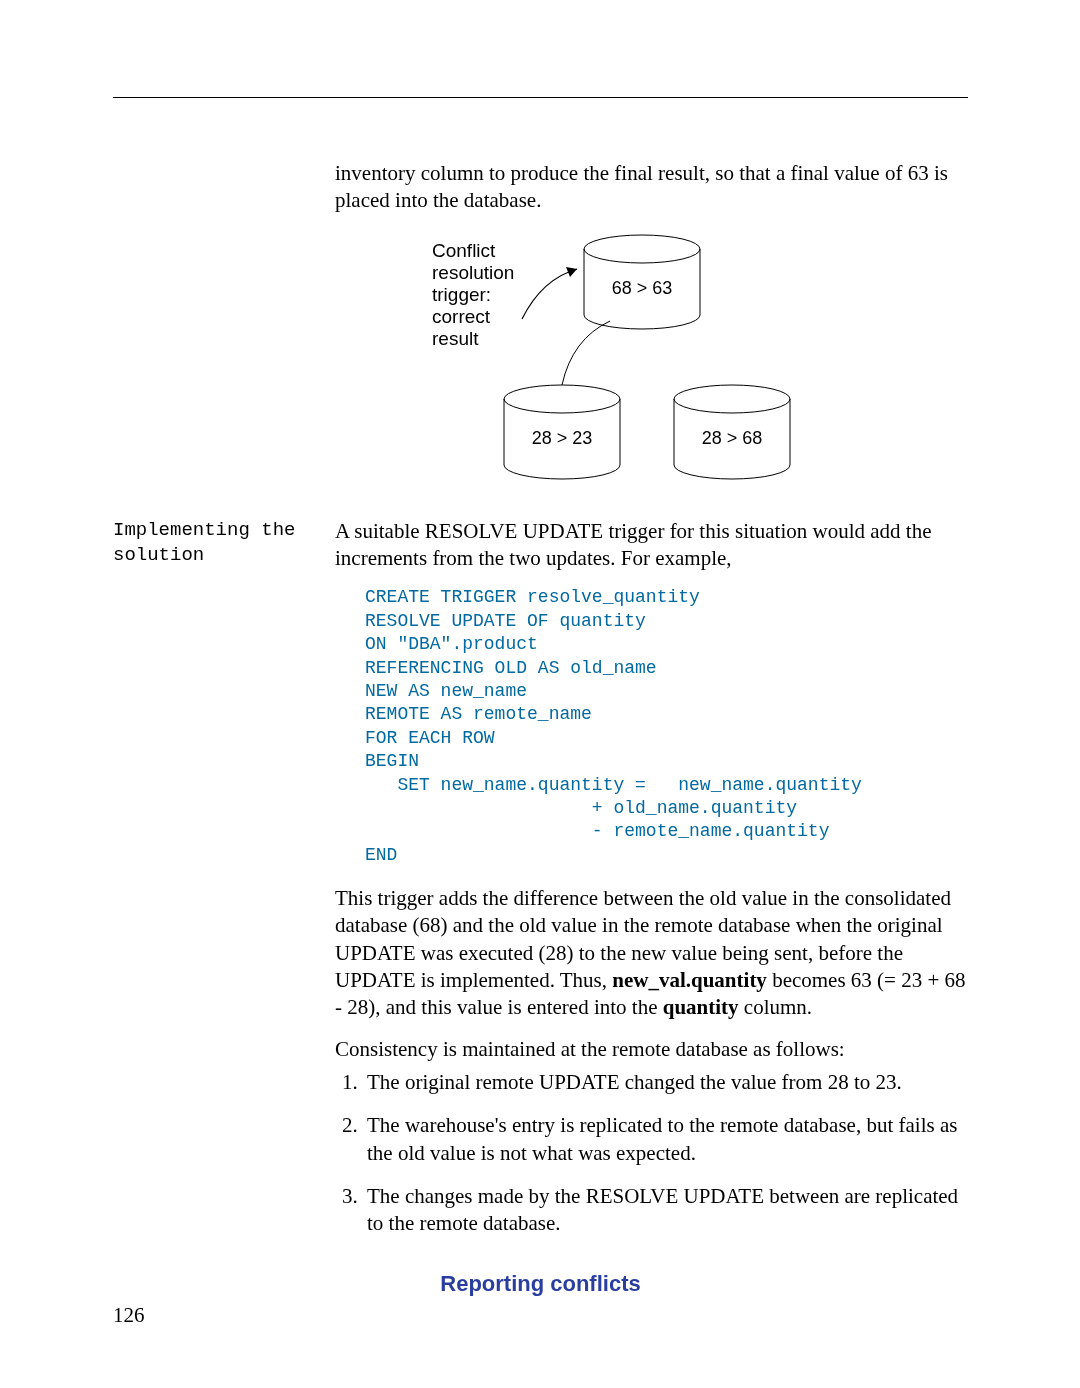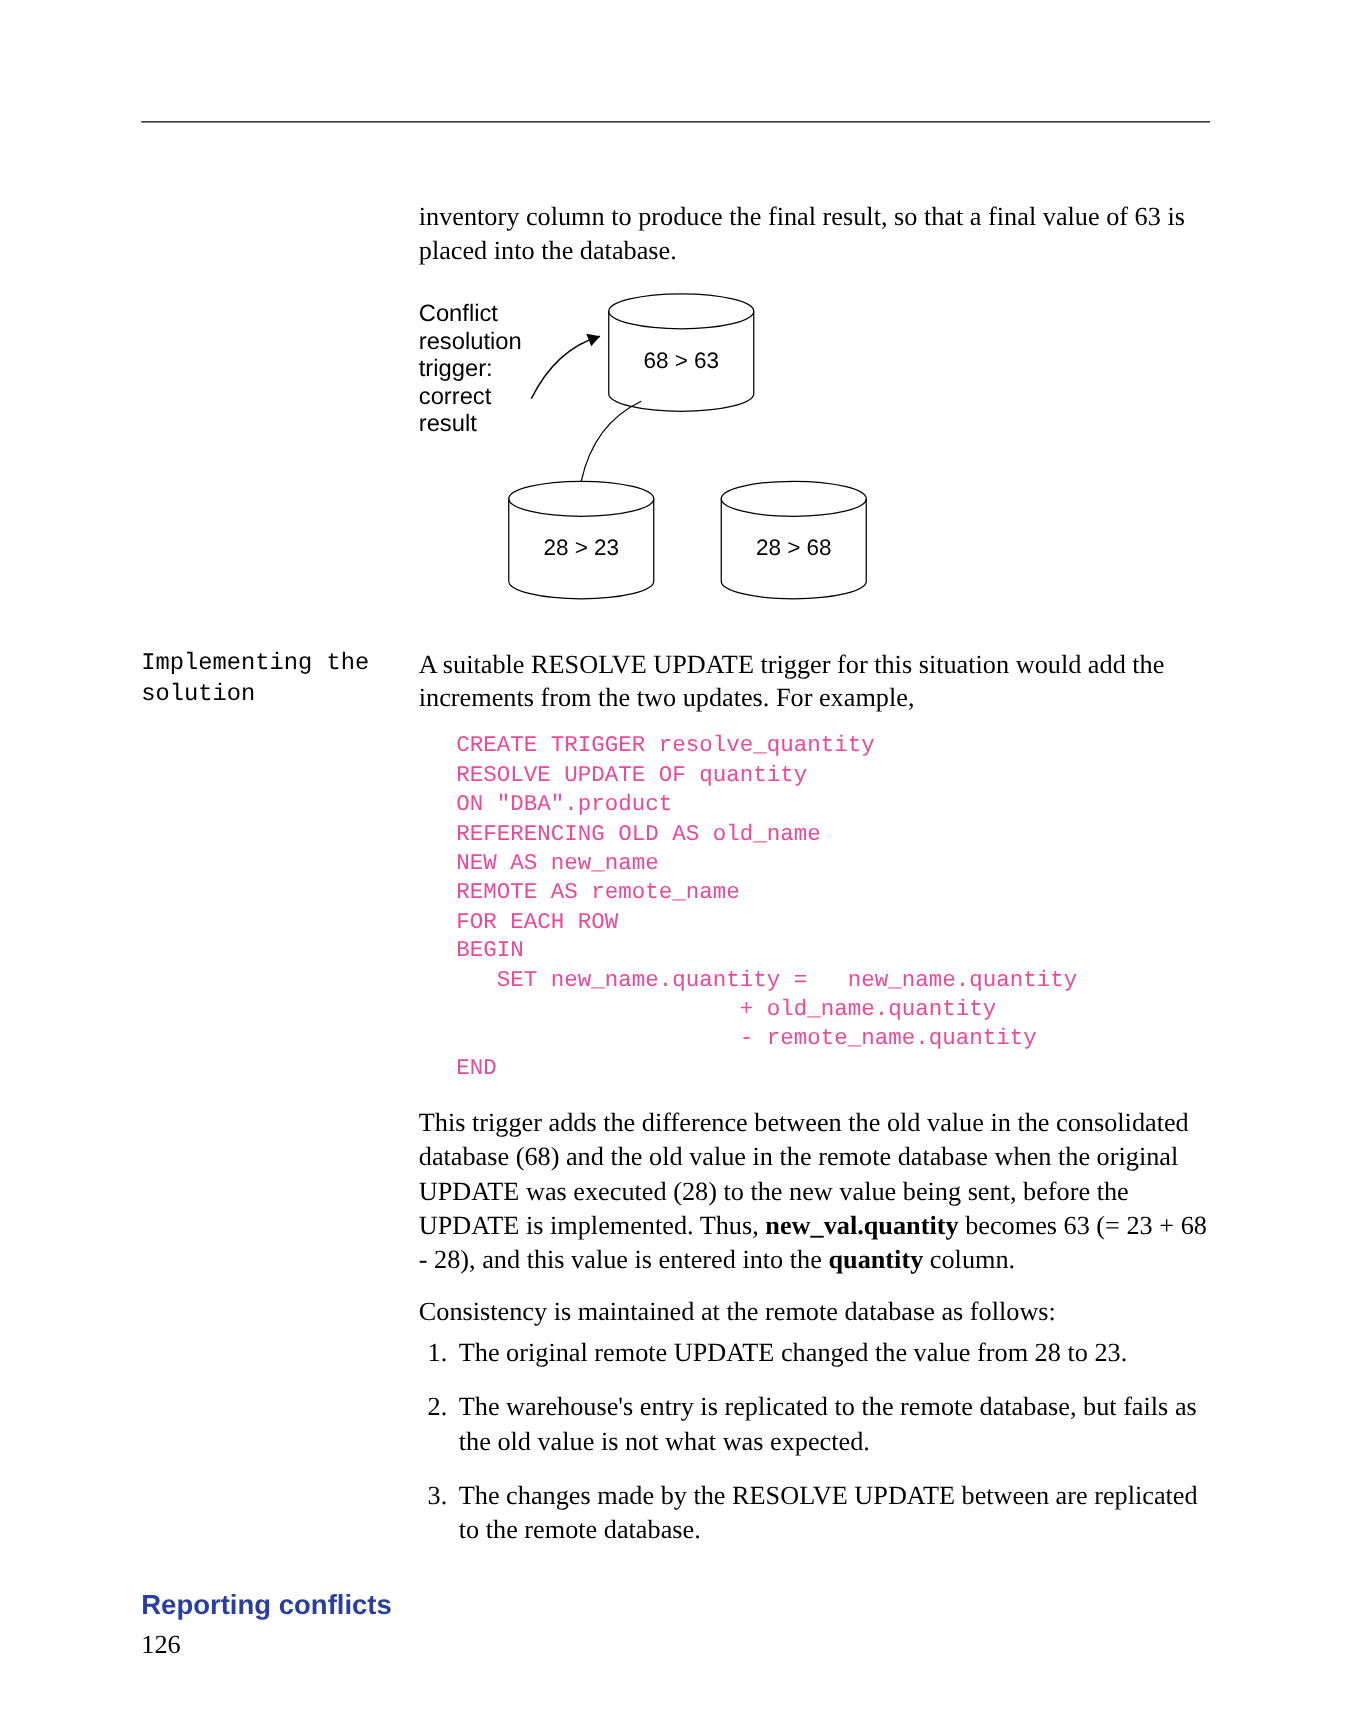--- a/index.html
+++ b/index.html
@@ -46,43 +46,45 @@
   }
   .maincol {
     flex: 1 1 auto;
     font-size: 21px;
     line-height: 1.30;
   }
   .maincol p { margin: 0 0 14px 0; }
   .maincol p.tight { margin-bottom: 6px; }
   .figure {
     margin: 12px 0 22px 0;
+    text-align: center;
   }
   .codeblock {
     font-family: "Courier New", Courier, monospace;
     font-size: 18px;
     line-height: 1.3;
-    color: #ec4899;
+    color: #0369a1;
     white-space: pre;
     margin: 10px 0 18px 30px;
   }
   ol.numlist {
     margin: 6px 0 10px 0;
     padding-left: 28px;
   }
   ol.numlist li {
     padding-left: 4px;
     margin-bottom: 16px;
   }
   .subhead {
     font-family: Helvetica, Arial, sans-serif;
     font-weight: bold;
     color: #2a3ea0;
     font-size: 22px;
     margin: 18px 0 14px 0;
+    text-align: center;
   }
   .pagenum {
     position: absolute;
     left: 113px;
     bottom: 60px;
     font-size: 21px;
     text-align: right;
   }
 </style>
 </head>

